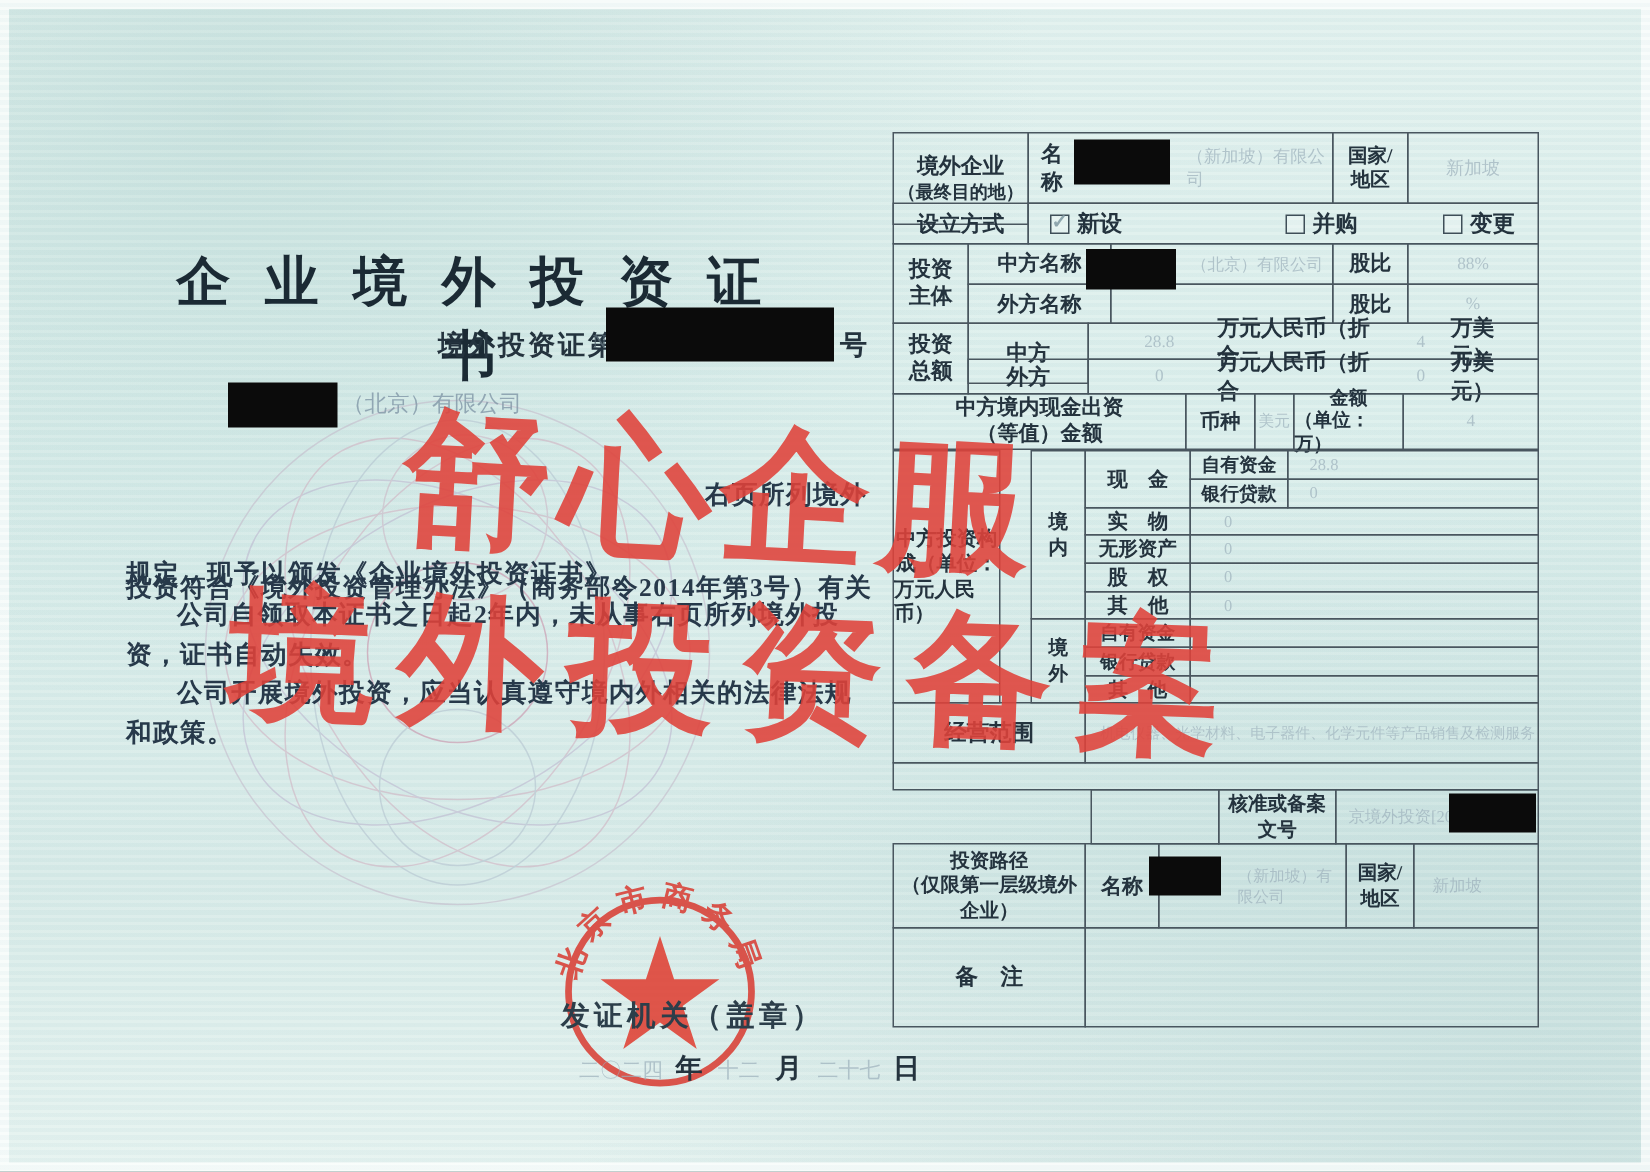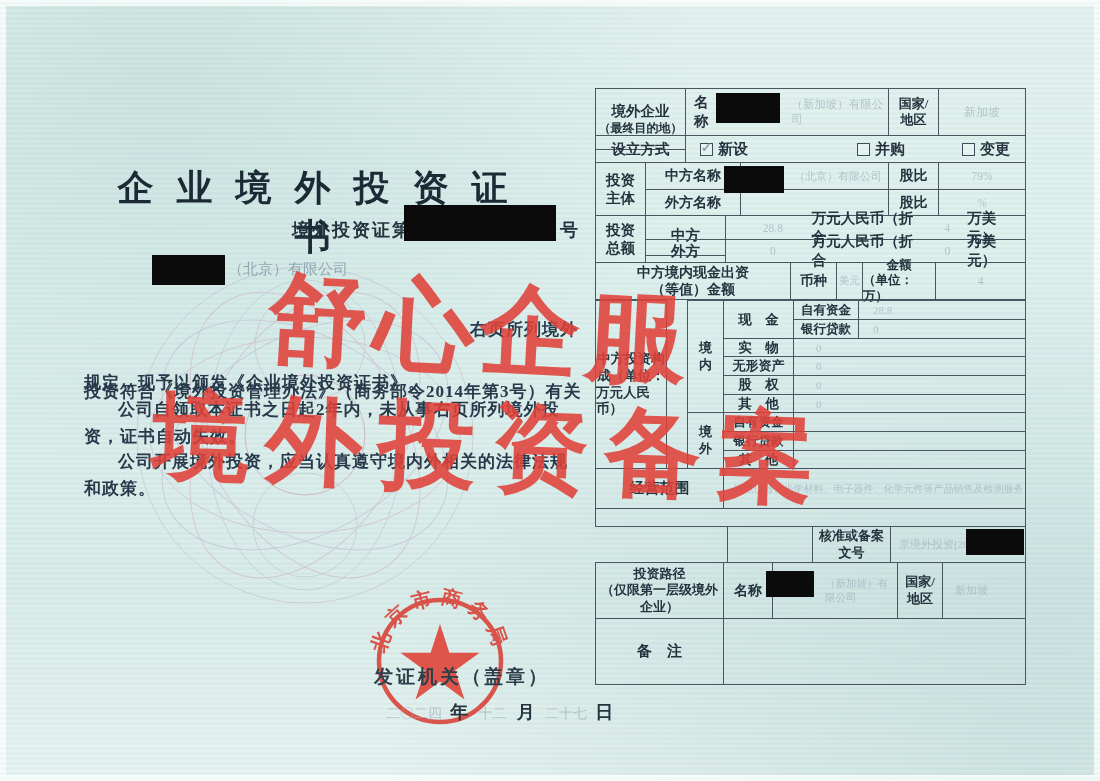--- a/index.html
+++ b/index.html
@@ -123,21 +123,21 @@
   <div class="cell col lbl" style="left:595px;top:162px;width:51px;height:54px;font-size:14.5px;">
     <span>投资</span>
       <span>主体</span>
   </div>
   <div class="cell lbl" style="left:645px;top:162px;width:96px;height:28px;font-size:14px;">中方名称</div>
   <div class="cell lft" style="left:740px;top:162px;width:149px;height:28px;">
     <span class="vfaint" style="font-size:11px;margin-left:45px;">（北京）有限公司</span>
   </div>
   <div class="cell lbl" style="left:888px;top:162px;width:51px;height:28px;font-size:14px;">股比</div>
   <div class="cell" style="left:938px;top:162px;width:88px;height:28px;">
-    <span class="vfaint" style="font-size:11.5px;">79%</span>
+    <span class="vfaint" style="font-size:11.5px;">88%</span>
   </div>
   <div class="cell lbl" style="left:645px;top:189px;width:96px;height:27px;font-size:14px;">外方名称</div>
   <div class="cell" style="left:740px;top:189px;width:149px;height:27px;"></div>
   <div class="cell lbl" style="left:888px;top:189px;width:51px;height:27px;font-size:14px;">股比</div>
   <div class="cell" style="left:938px;top:189px;width:88px;height:27px;">
     <span class="vfaint" style="font-size:11.5px;">%</span>
   </div>
 
   <div class="cell col lbl" style="left:595px;top:215px;width:51px;height:48px;font-size:14.5px;">
     <span>投资</span>

